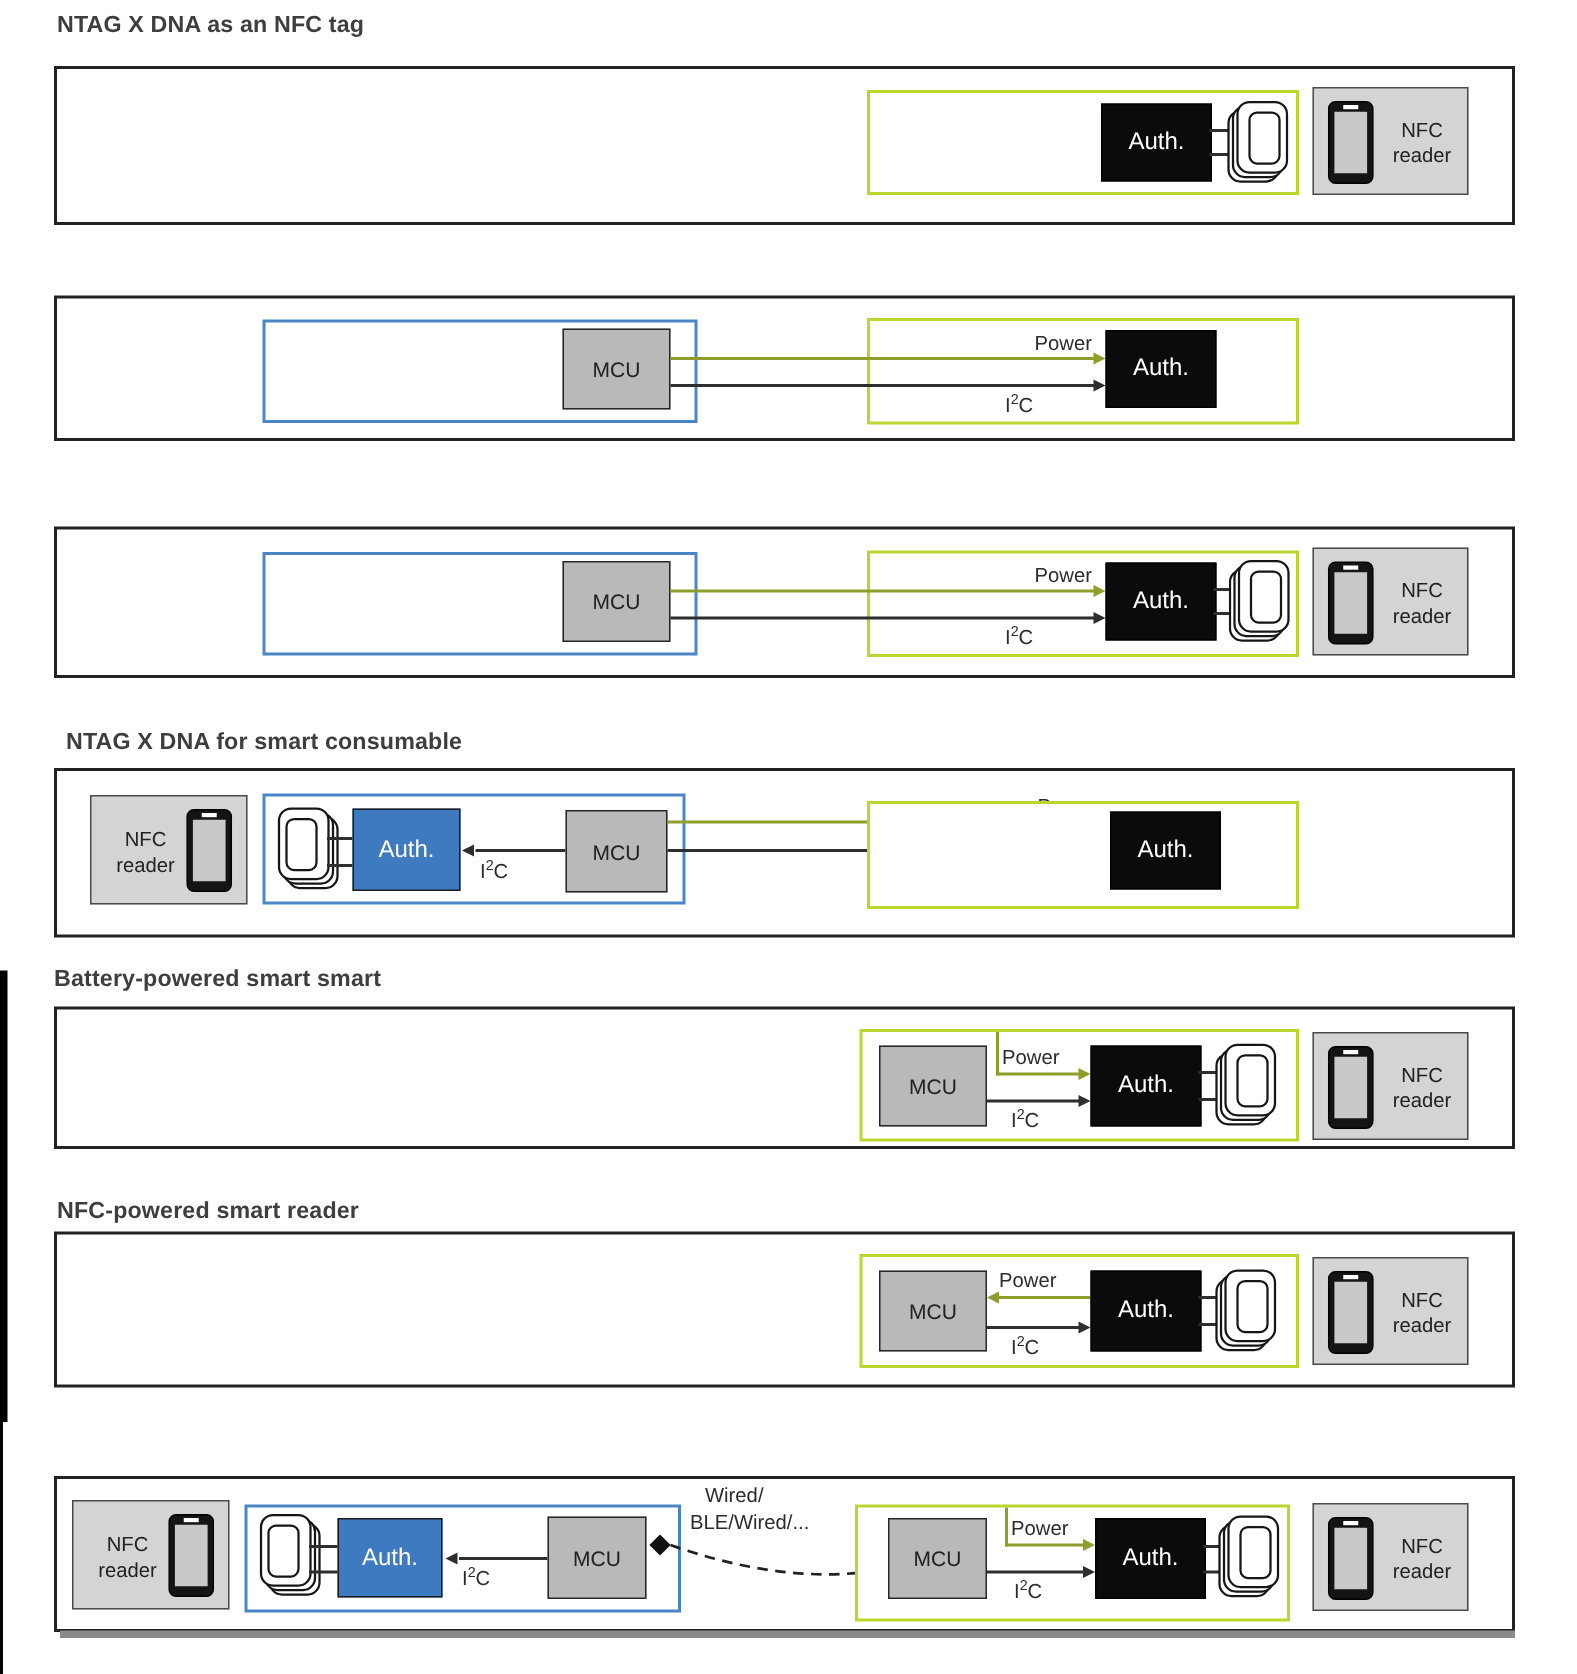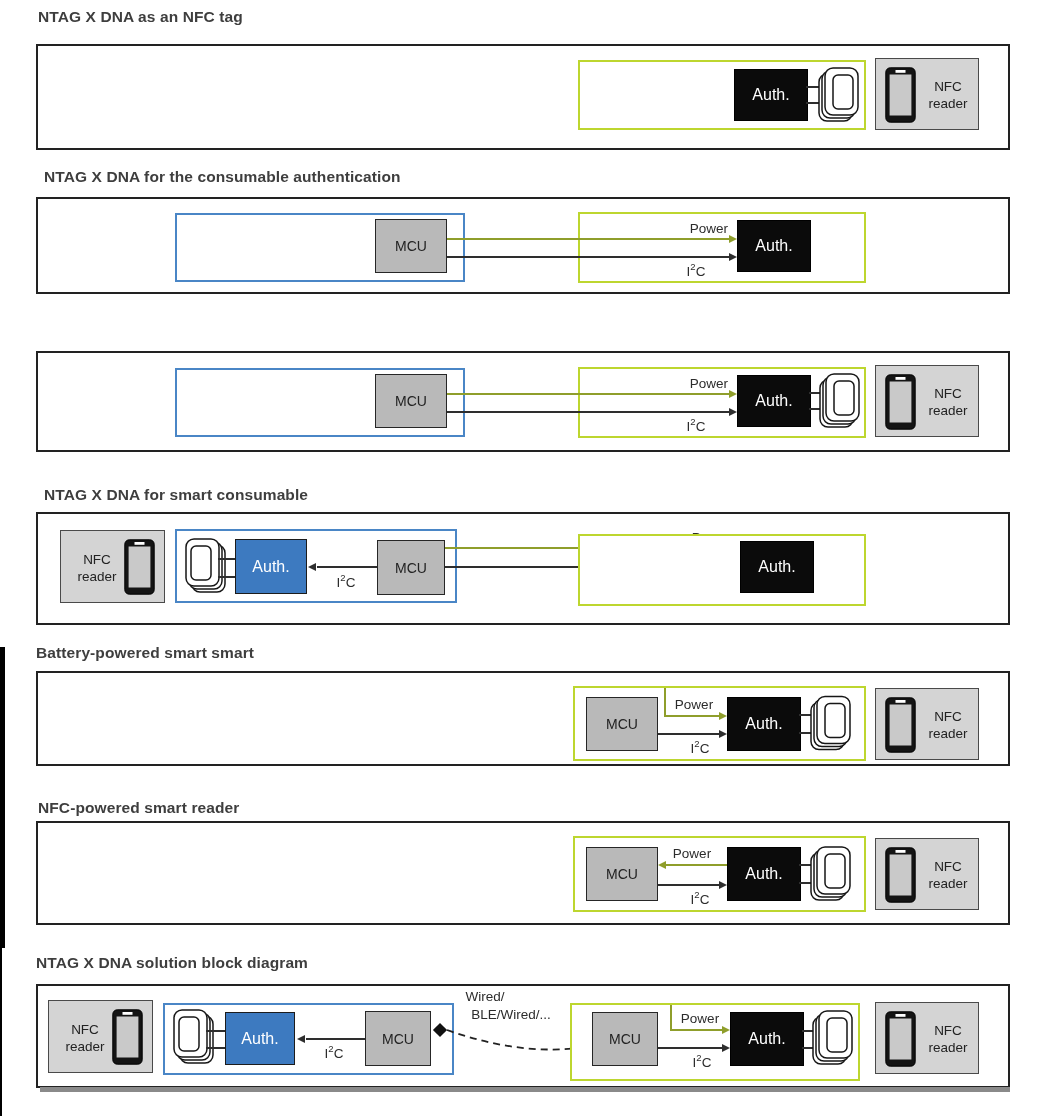--- a/index.html
+++ b/index.html
@@ -36,21 +36,21 @@
   .vline{position:absolute;width:2px;}
   .olivebg{background:var(--olive);}
   .darkbg{background:var(--line-dark);}
   .ah{position:absolute;width:0;height:0;border-top:4.5px solid transparent;border-bottom:4.5px solid transparent;}
   .ah.r.olive{border-left:8px solid var(--olive);}
   .ah.r.dark{border-left:8px solid var(--line-dark);}
   .ah.l.olive{border-right:8px solid var(--olive);}
   .ah.l.dark{border-right:8px solid var(--line-dark);}
   .lbl{position:absolute;font-size:13.5px;color:#2c2c2c;white-space:nowrap;}
   .lbl sup{font-size:9.5px;}
-  .lbl.center{text-align:center;}
+  .lbl.center{text-align:left;}
   .lbl.right{text-align:right;}
   .diamond{position:absolute;width:10px;height:10px;background:#111;transform:rotate(45deg);}
   .icon{position:absolute;}
   .mirror{transform:scaleX(-1);}
   .strip{position:absolute;background:#000;}
   .graybar{position:absolute;background:#8a8a8a;}
 </style>
 </head>
 <body>
 
@@ -84,21 +84,20 @@
     <rect x="4.6" y="7.5" width="21.8" height="41" fill="#c9c9c9"></rect>
     <rect x="10.5" y="3" width="10" height="2.8" fill="#ffffff"></rect>
   </svg>
 </div>
     <div class="rtext" style="position:absolute;left:44px;top:19px;width:56px">
       <div>NFC</div>
         <div>reader</div>
     </div>
   </div>
 
-  <div class="title" style="left:44px;top:168px">NTAG X DNA for the consumable authentication</div>
   <div class="outer" style="left:36px;top:197px;width:974px;height:97px"></div>
   <div class="frame blue" style="left:175px;top:213px;width:290px;height:69px"></div>
   <div class="frame green" style="left:578px;top:212px;width:288px;height:71px"></div>
   <div class="chip mcu" style="left:375px;top:219px;width:72px;height:54px">
       <span>MCU</span>
     </div>
   <div class="hline olivebg" style="left:447px;top:238px;width:283px"></div>
   <div class="ah r olive" style="left:729px;top:234.5px"></div>
   <div class="hline darkbg" style="left:447px;top:256px;width:283px"></div>
   <div class="ah r dark" style="left:729px;top:252.5px"></div>
@@ -273,21 +272,20 @@
     <rect x="4.6" y="7.5" width="21.8" height="41" fill="#c9c9c9"></rect>
     <rect x="10.5" y="3" width="10" height="2.8" fill="#ffffff"></rect>
   </svg>
 </div>
     <div class="rtext" style="position:absolute;left:44px;top:19px;width:56px">
       <div>NFC</div>
         <div>reader</div>
     </div>
   </div>
 
-  <div class="title" style="left:36px;top:954px">NTAG X DNA solution block diagram</div>
   <div class="outer" style="left:36px;top:984px;width:974px;height:104px"></div>
   <div class="graybar" style="left:40px;top:1087px;width:970px;height:5px"></div>
   <div class="reader" style="left:48px;top:1000px;width:105px;height:73px">
     <div class="rtext" style="position:absolute;left:8px;top:20px;width:56px">
       <div>NFC</div>
         <div>reader</div>
     </div>
     <div class="icon phone-slot" style="left:63px;top:8px;width:31px;height:56px">
   <svg width="100%" height="100%" viewBox="0 0 31 56">
     <rect x="0.8" y="0.8" width="29.4" height="54.4" rx="4.5" fill="#141414" stroke="#000" stroke-width="1"></rect>
@@ -315,21 +313,21 @@
   <div class="hline darkbg" style="left:306px;top:1038px;width:59px"></div>
   <div class="ah l dark" style="left:297px;top:1034.5px"></div>
   <div class="lbl center" style="left:308px;top:1043px;width:52px"><span>I</span><sup>2</sup><span>C</span></div>
   <div class="chip mcu" style="left:365px;top:1011px;width:66px;height:55px">
       <span>MCU</span>
     </div>
   <div class="diamond" style="left:435px;top:1025px"></div>
   <svg class="abs" style="left:444px;top:1022px" width="146" height="34" viewBox="0 0 146 34">
     <path d="M 3 8 C 48 24, 96 32, 141 25" stroke="#222" stroke-width="1.8" fill="none" stroke-dasharray="7 5"></path>
   </svg>
-  <div class="lbl center" style="left:444px;top:989px;width:82px">Wired/</div>
+  <div class="lbl center" style="left:470px;top:989px;width:82px">Wired/</div>
   <div class="lbl center" style="left:460px;top:1007px;width:102px">BLE/Wired/...</div>
   <div class="diamond" style="left:583px;top:1041px"></div>
   <div class="frame green" style="left:570px;top:1003px;width:290px;height:78px"></div>
   <div class="chip mcu" style="left:592px;top:1012px;width:66px;height:54px">
       <span>MCU</span>
     </div>
   <div class="vline olivebg" style="left:670px;top:1005px;height:26px"></div>
   <div class="hline olivebg" style="left:670px;top:1029px;width:53px"></div>
   <div class="ah r olive" style="left:722px;top:1025.5px"></div>
   <div class="lbl center" style="left:674px;top:1011px;width:52px">Power</div>

